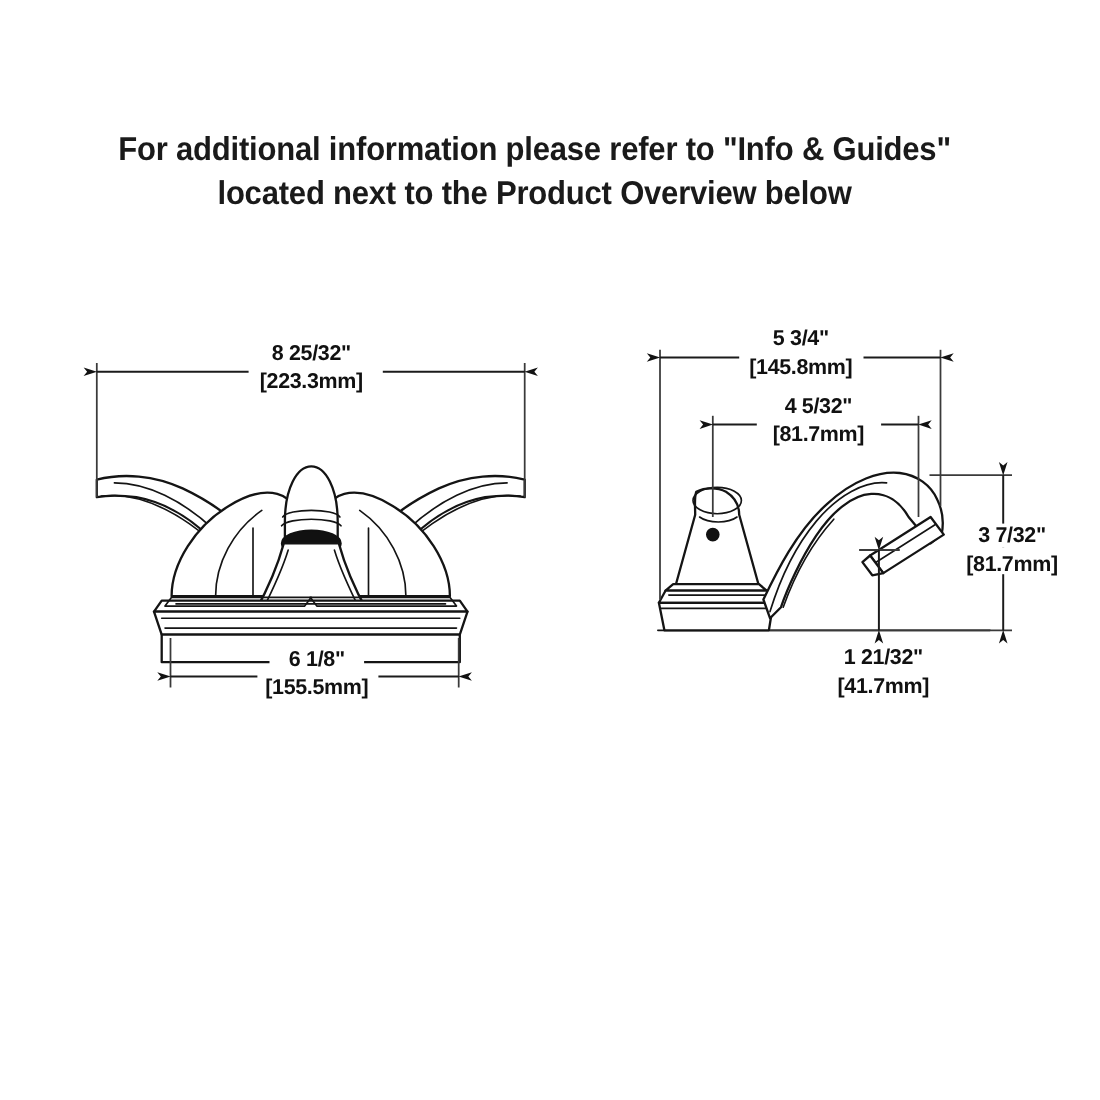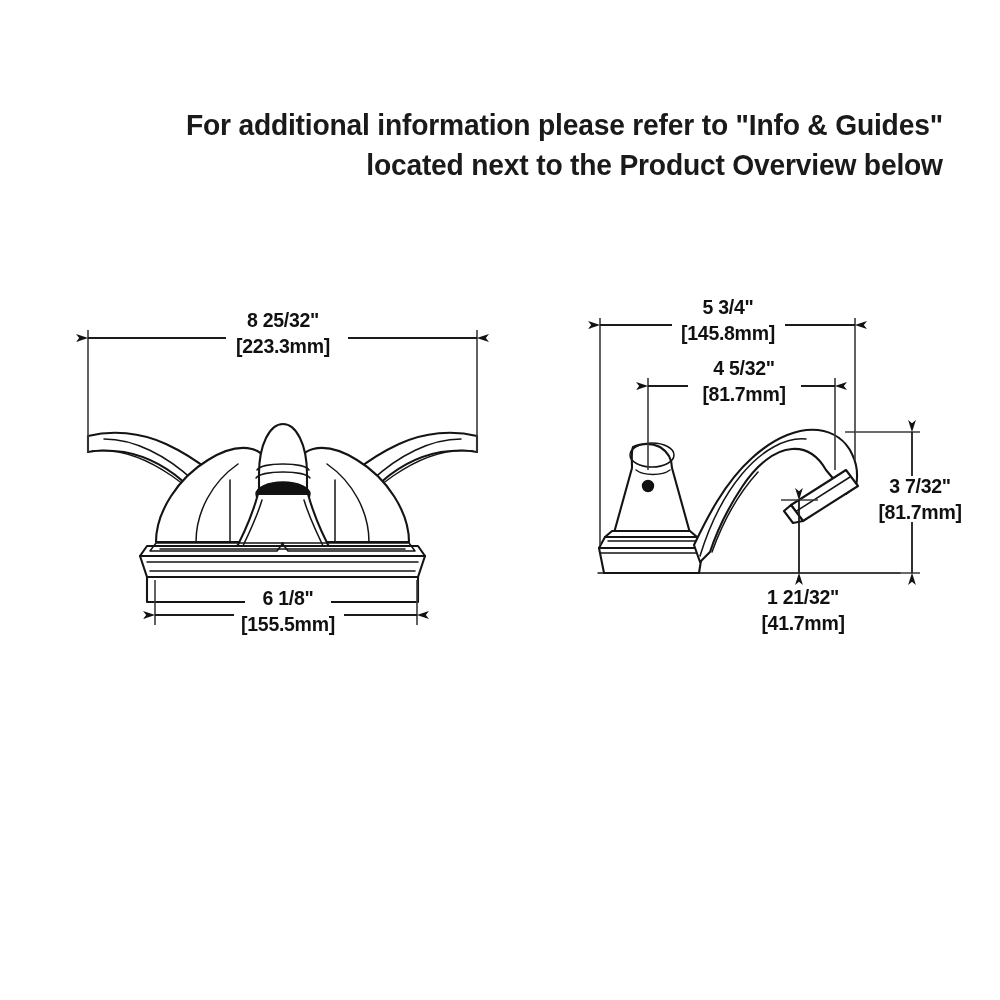--- a/index.html
+++ b/index.html
@@ -15,24 +15,24 @@
     color: #1a1a1a;
     overflow: hidden;
   }
   #page {
     position: absolute;
     inset: 0;
     background: #ffffff;
   }
   .header {
     position: absolute;
-    top: 105px;
+    top: 116px;
     left: 0;
     width: 972px;
-    text-align: right;
+    text-align: center;
     line-height: 1.32;
   }
   .header-line {
     display: block;
     font-size: 30px;
     font-weight: 600;
     letter-spacing: -0.2px;
     color: #1a1a1a;
     white-space: pre;
     transform: scaleX(0.94);

